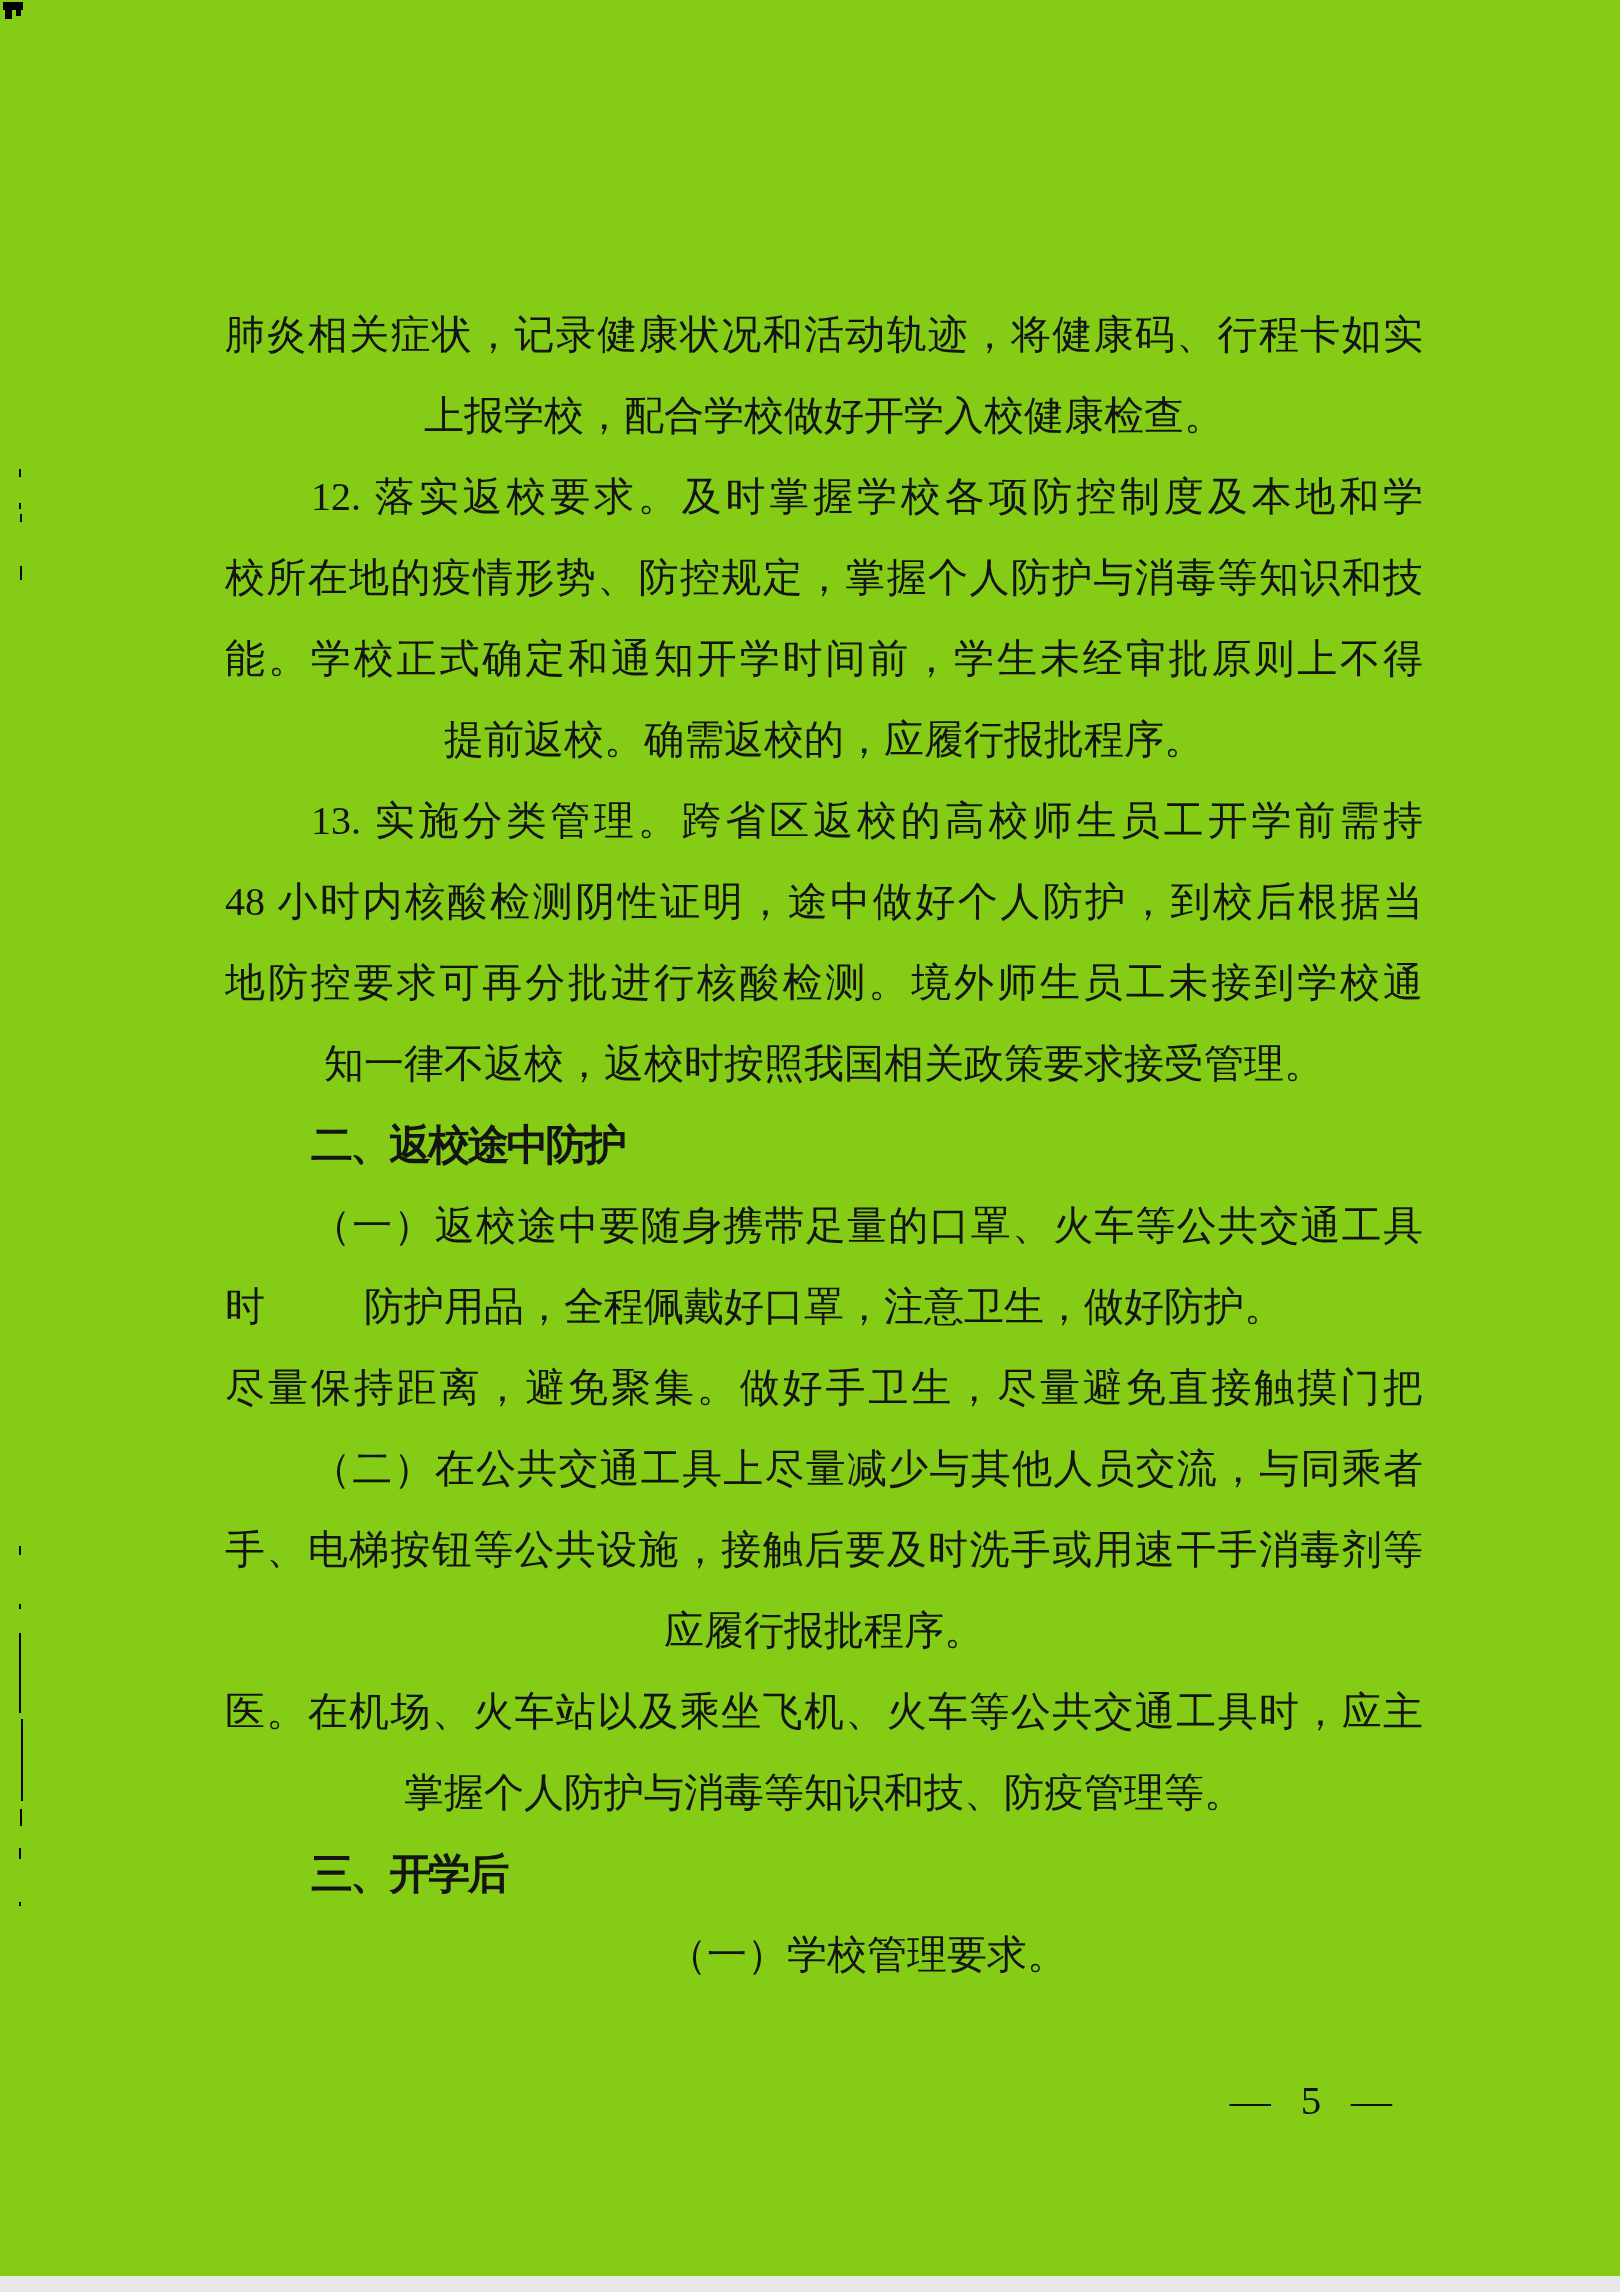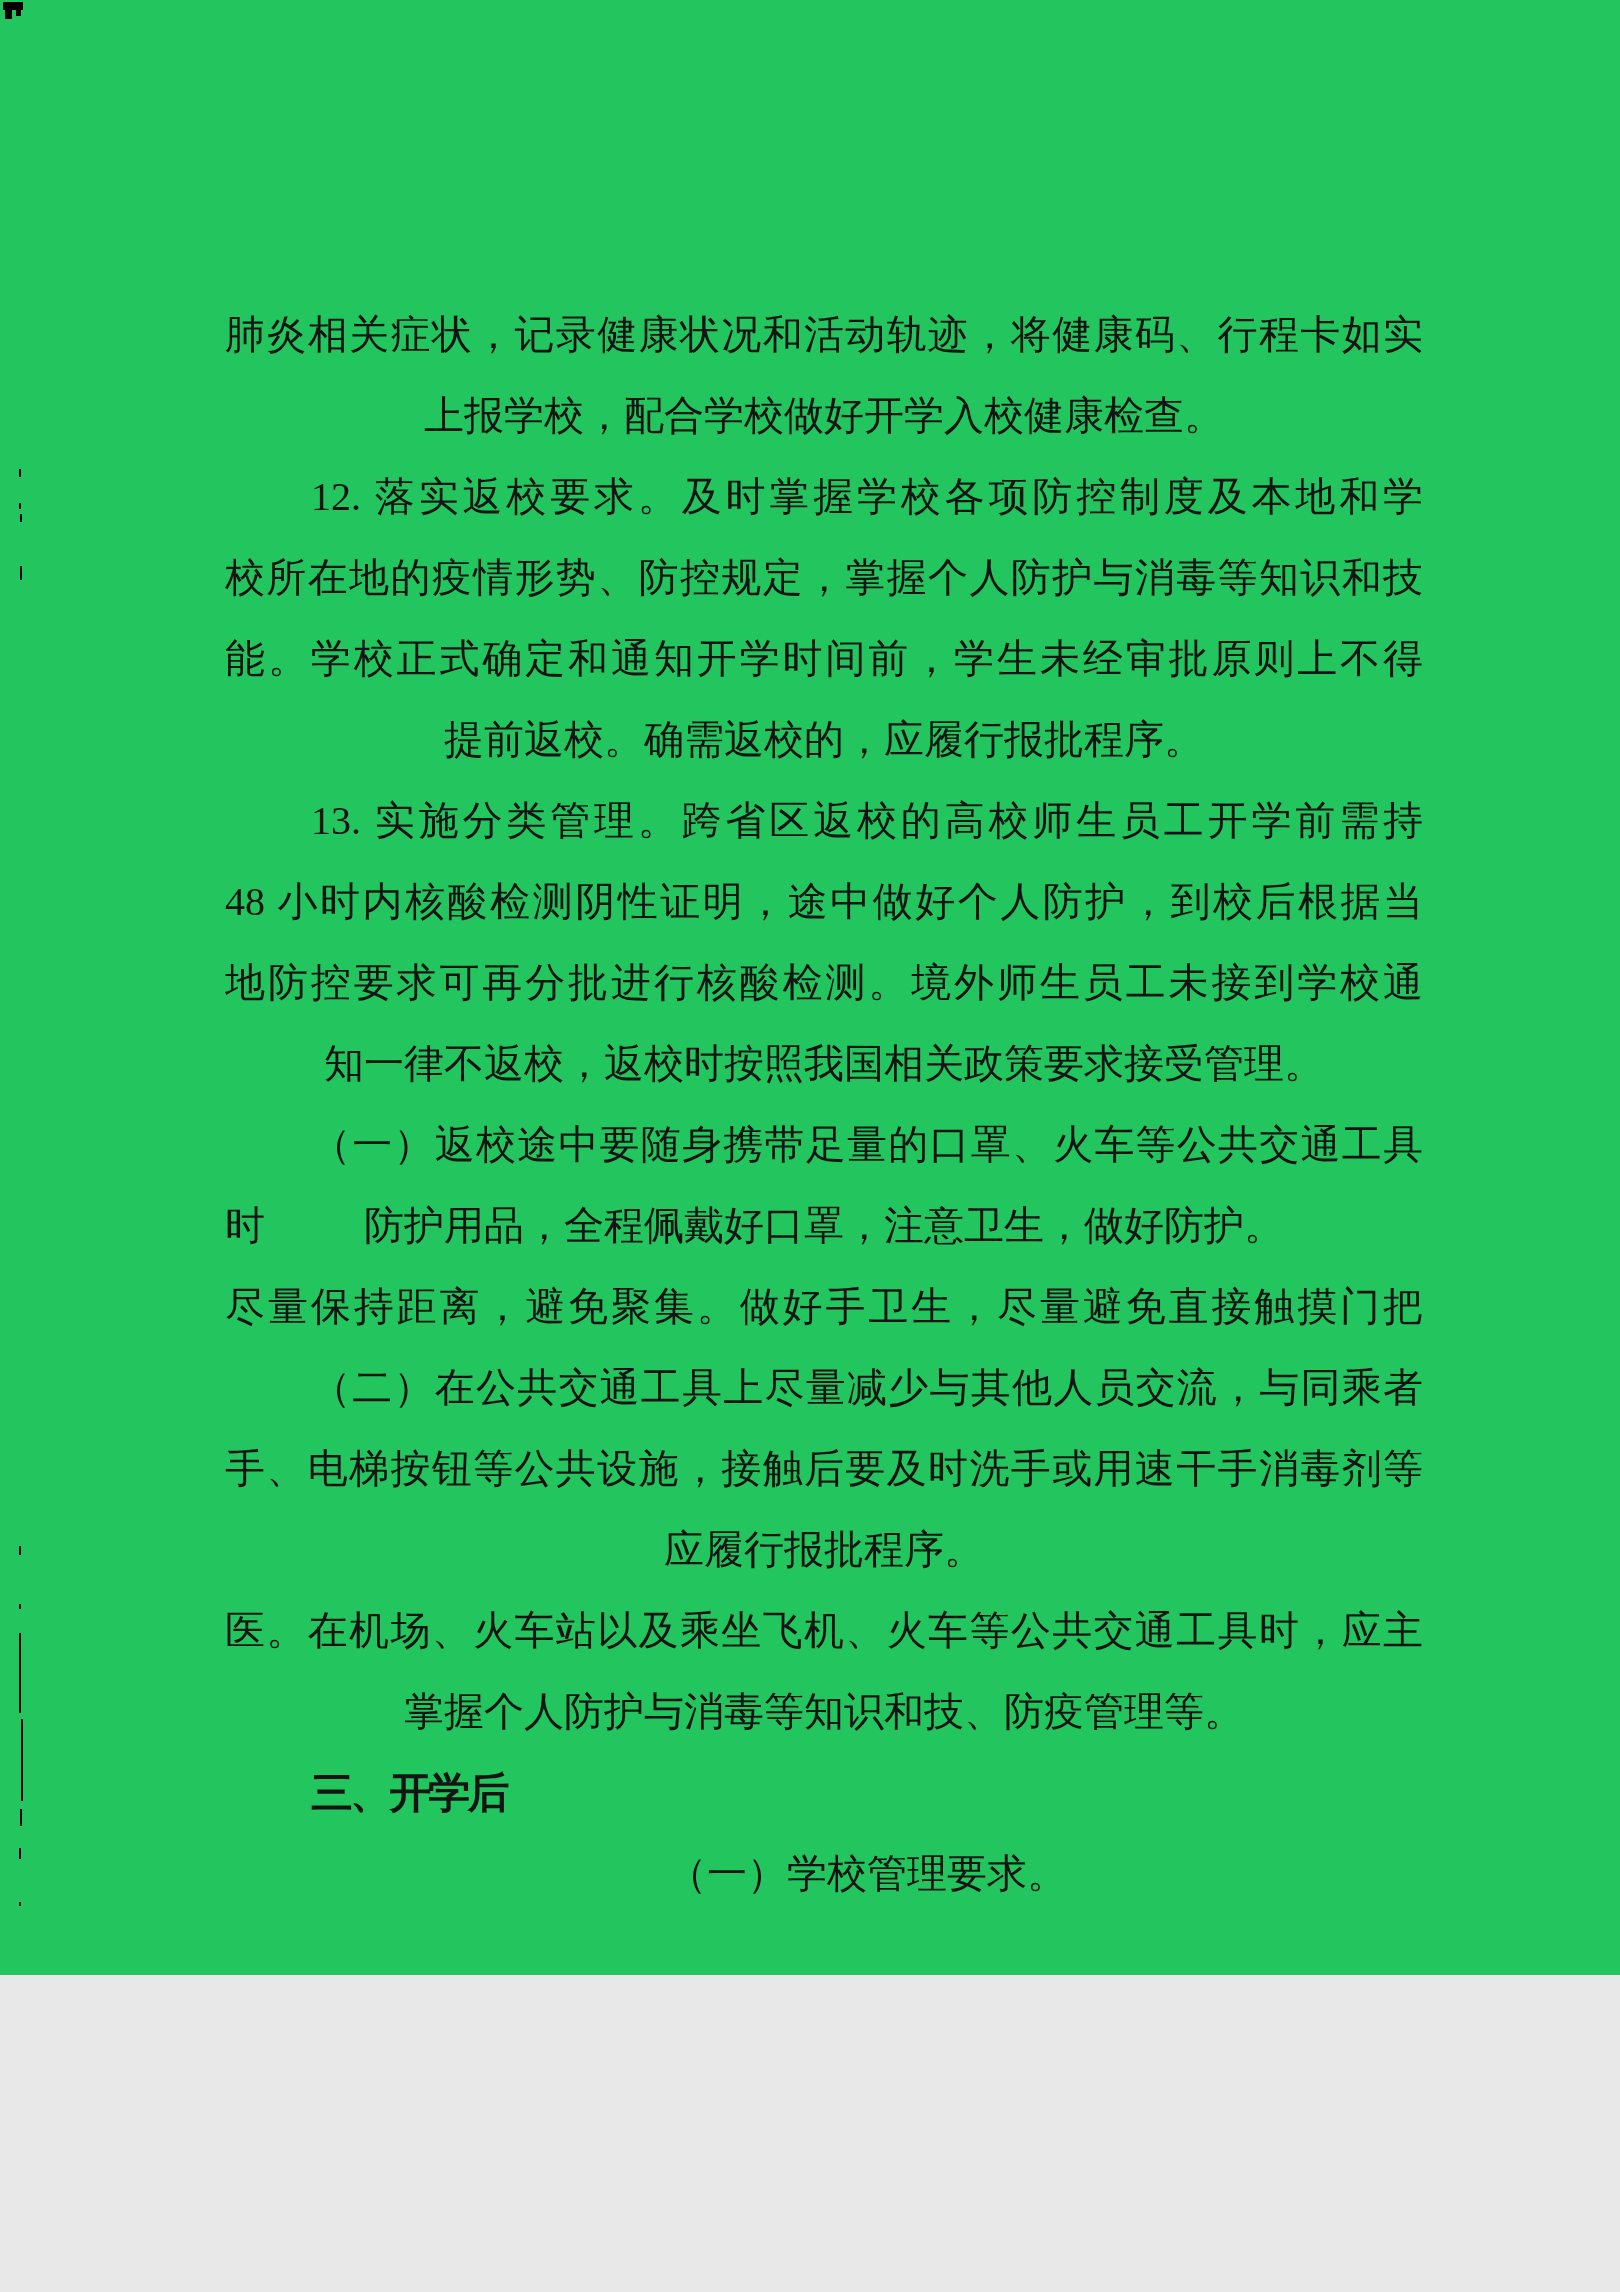--- a/index.html
+++ b/index.html
@@ -1,19 +1,19 @@
 <!DOCTYPE html>
 <html><head>
 <meta charset="utf-8">
 <style>
   html,body{margin:0;padding:0;background:#e8e8e8;}
   .page{
     position:relative;
-    width:1620px;height:1975px;
-    background:#22c55e;
+    width:1620px;height:2276px;
+    background:#84cc16;
     overflow:hidden;
     font-family:"Liberation Serif", serif;
     color:#131313;
   }
   
   .textblock{
     position:absolute;
     left:225px;top:294px;width:1198px;
   }
   .ln{
@@ -85,20 +85,21 @@
     <div class="ln j">肺炎相关症状，记录健康状况和活动轨迹，将健康码、行程卡如实</div>
     <div class="ln">上报学校，配合学校做好开学入校健康检查。</div>
     <div class="ln j ind">12. 落实返校要求。及时掌握学校各项防控制度及本地和学</div>
     <div class="ln j">校所在地的疫情形势、防控规定，掌握个人防护与消毒等知识和技</div>
     <div class="ln j">能。学校正式确定和通知开学时间前，学生未经审批原则上不得</div>
     <div class="ln">提前返校。确需返校的，应履行报批程序。</div>
     <div class="ln j ind">13. 实施分类管理。跨省区返校的高校师生员工开学前需持</div>
     <div class="ln j">48 小时内核酸检测阴性证明，途中做好个人防护，到校后根据当</div>
     <div class="ln j">地防控要求可再分批进行核酸检测。境外师生员工未接到学校通</div>
     <div class="ln">知一律不返校，返校时按照我国相关政策要求接受管理。</div>
+    <div class="ln head ind">二、返校途中防护</div>
     <div class="ln j ind">（一）返校途中要随身携带足量的口罩、火车等公共交通工具时</div>
     <div class="ln">防护用品，全程佩戴好口罩，注意卫生，做好防护。</div>
     <div class="ln j">尽量保持距离，避免聚集。做好手卫生，尽量避免直接触摸门把</div>
     <div class="ln j ind">（二）在公共交通工具上尽量减少与其他人员交流，与同乘者</div>
     <div class="ln j">手、电梯按钮等公共设施，接触后要及时洗手或用速干手消毒剂等</div>
     <div class="ln">应履行报批程序。</div>
     <div class="ln j">医。在机场、火车站以及乘坐飞机、火车等公共交通工具时，应主</div>
     <div class="ln">掌握个人防护与消毒等知识和技、防疫管理等。</div>
     <div class="ln head ind">三、开学后</div>
     <div class="ln ind">（一）学校管理要求。</div>

